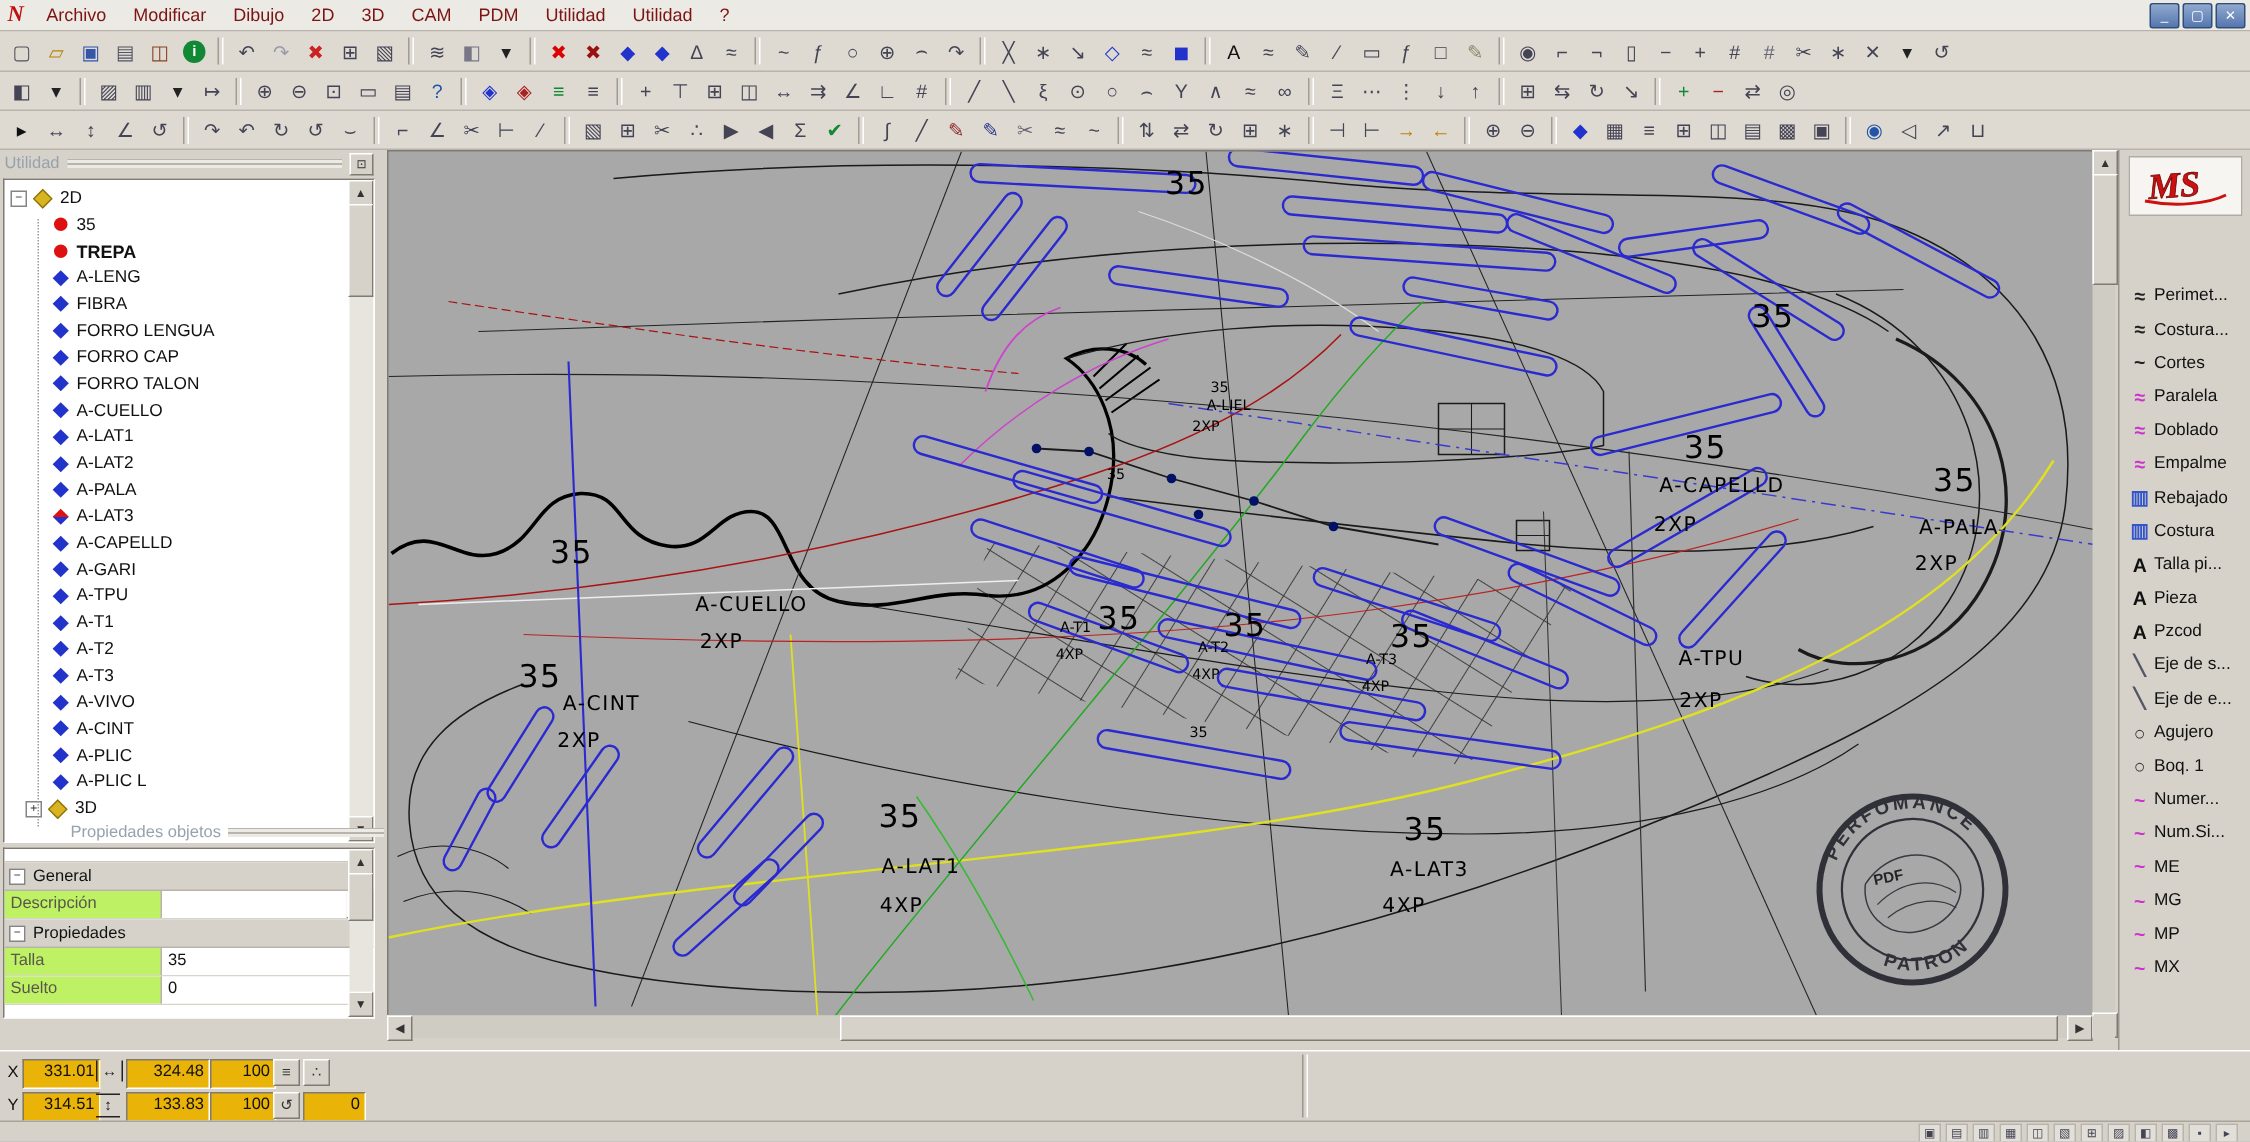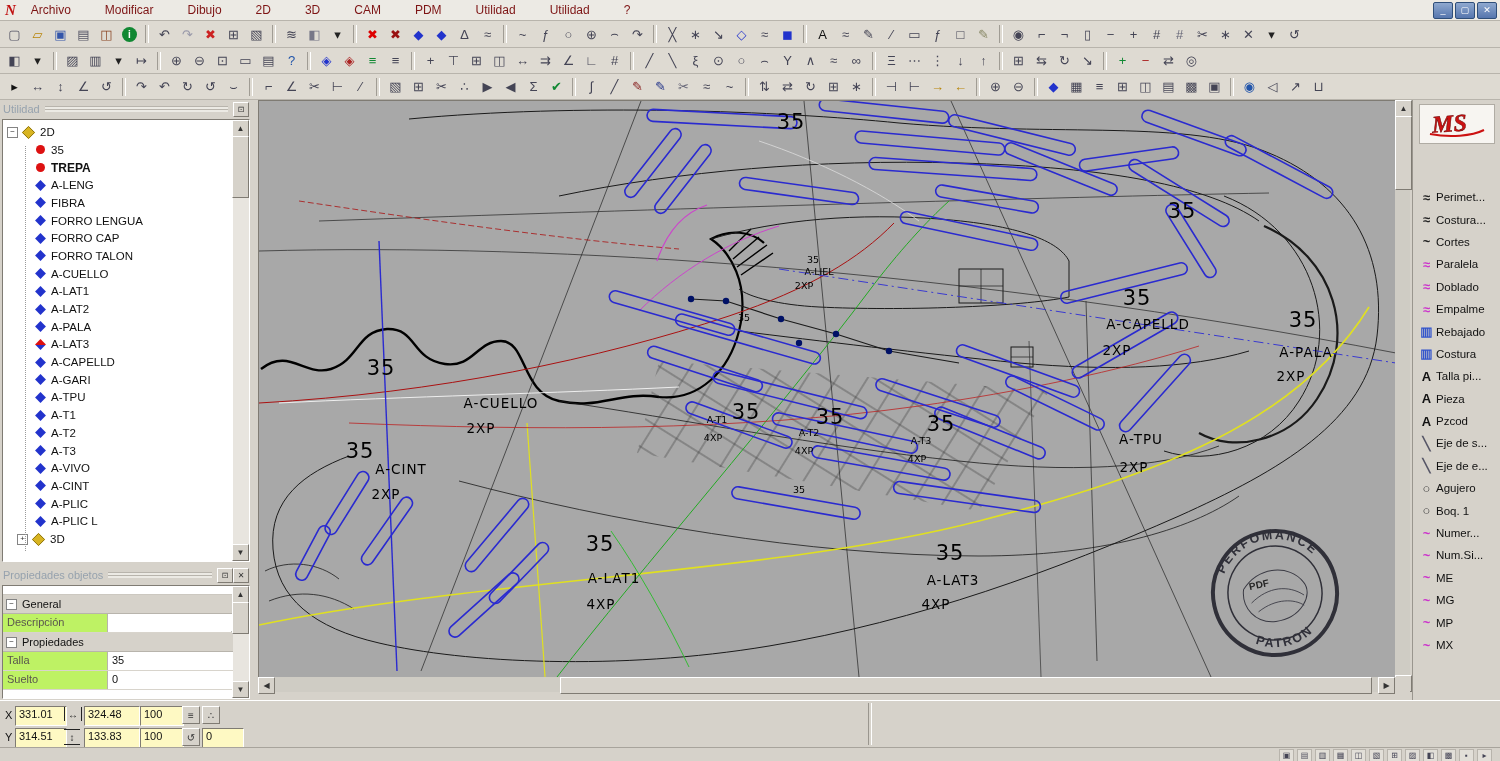--- a/index.html
+++ b/index.html
@@ -7,21 +7,21 @@
        background:#d6d2ca;font-family:"Liberation Sans",sans-serif;font-size:11px;color:#222;}
 
   
   .raised{border:1px solid;border-color:#ffffff #7f7b73 #7f7b73 #ffffff;background:#d6d2ca;}
 
   
   #menubar{position:absolute;left:0;top:0;width:1500px;height:20px;background:#eceae4;
            border-bottom:1px solid #b8b4ac;display:flex;align-items:center;}
   #app-icon{color:#c01010;font-family:"Liberation Serif",serif;font-weight:bold;font-style:italic;
             font-size:15px;padding:0 6px 0 5px;}
-  #menu-items{display:flex;align-items:center;height:100%;gap:16px;}
+  #menu-items{display:flex;align-items:center;height:100%;}
   .menu-item{padding:3px 9px;font-size:12px;color:#7d1414;cursor:default;}
   #win-controls{margin-left:auto;display:flex;gap:2px;padding-right:3px;}
   .win-btn{width:18px;height:15px;display:flex;align-items:center;justify-content:center;
            font-size:9px;color:#fff;background:linear-gradient(#8fa9cf,#5676ae);
            border:1px solid #2f4f7a;border-radius:2px;}
 
   
   .toolbar{position:absolute;left:0;width:1500px;background:#dedad2;border-bottom:1px solid #b8b4ac;
            display:flex;align-items:center;padding-left:3px;overflow:hidden;}
   #tb1{top:21px;height:26px;}
@@ -57,21 +57,21 @@
   .tree-label{font-size:11.5px;color:#111;}
   .tree-label.bold{font-weight:bold;font-size:12px;}
   #tree-footer{display:flex;align-items:center;height:18px;padding-left:14px;}
   #tree-scroll{position:absolute;right:0;top:0;width:16px;height:100%;background:#e8e5df;}
 
   .sc-btn{position:absolute;width:15px;height:15px;display:flex;align-items:center;justify-content:center;
           font-size:8px;color:#333;border:1px solid;border-color:#fff #7f7b73 #7f7b73 #fff;background:#d6d2ca;}
   .sc-thumb{position:absolute;border:1px solid;border-color:#fff #7f7b73 #7f7b73 #fff;background:#d6d2ca;}
 
   
-  #props-panel{position:absolute;left:0;top:566px;width:252px;height:134px;}
+  #props-panel{position:absolute;left:0;top:546px;width:252px;height:134px;padding-left:44px;}
   #props-grid{position:absolute;left:2px;top:19px;width:246px;height:112px;background:#fff;
               border:1px solid;border-color:#7f7b73 #ffffff #ffffff #7f7b73;overflow:hidden;}
   .prop-blank{height:8px;background:#fff;border-bottom:1px solid #ccc8c0;}
   .prop-section{display:flex;align-items:center;height:18px;background:#d6d2ca;
                 border-bottom:1px solid #b8b4ac;padding-left:3px;font-size:11px;color:#111;}
   .pm-box{width:9px;height:9px;border:1px solid #848484;background:#fff;font-size:8px;line-height:7px;
           text-align:center;margin-right:5px;color:#333;}
   .prop-row{display:flex;align-items:stretch;height:18px;border-bottom:1px solid #d8d4cc;}
   .prop-label{width:96px;background:#bef264;color:#5a564e;padding:2px 4px;border-right:1px solid #b8b4ac;}
   .prop-value{flex:1;background:#fff;color:#111;padding:2px 4px;}
@@ -102,22 +102,22 @@
   #logo{position:absolute;left:6px;top:4px;width:74px;height:38px;background:#f7f5f1;border:1px solid #b0aca4;}
   #tool-list{position:absolute;left:4px;top:86px;right:0;}
   .tool-row{display:flex;align-items:center;height:22.4px;cursor:default;}
   .tool-icon{width:19px;text-align:center;font-size:13px;font-weight:bold;flex:0 0 auto;}
   .tool-label{font-size:11.5px;color:#111;white-space:nowrap;}
 
   
   #statusbar{position:absolute;left:0;top:700px;width:1500px;height:47px;background:#d6d2ca;
              border-top:1px solid #fff;}
   .sb-label{position:absolute;font-size:11px;color:#111;}
-  .sf{position:absolute;height:16px;background:#fef9c3;border:1px solid;
-      border-color:#7f7b73 #ffffff #ffffff #7f7b73;font-size:11px;padding:1px 3px;color:#111;}
+  .sf{position:absolute;height:16px;background:#eab308;border:1px solid;
+      border-color:#7f7b73 #ffffff #ffffff #7f7b73;font-size:11px;padding:1px 3px;color:#111;text-align:right;}
   .sb-icon{position:absolute;width:16px;height:14px;display:flex;align-items:center;justify-content:center;
            font-size:10px;color:#222;}
   .hbars{border-left:1px solid #222;border-right:1px solid #222;}
   .vbars{border-top:1px solid #222;border-bottom:1px solid #222;}
   .sb-btn{position:absolute;width:16px;height:16px;display:flex;align-items:center;justify-content:center;
           font-size:10px;color:#333;border:1px solid;border-color:#fff #7f7b73 #7f7b73 #fff;background:#d6d2ca;}
   #sb-sep{position:absolute;left:868px;top:2px;height:42px;width:2px;
           border-left:1px solid #9a968e;border-right:1px solid #fff;}
 
   

